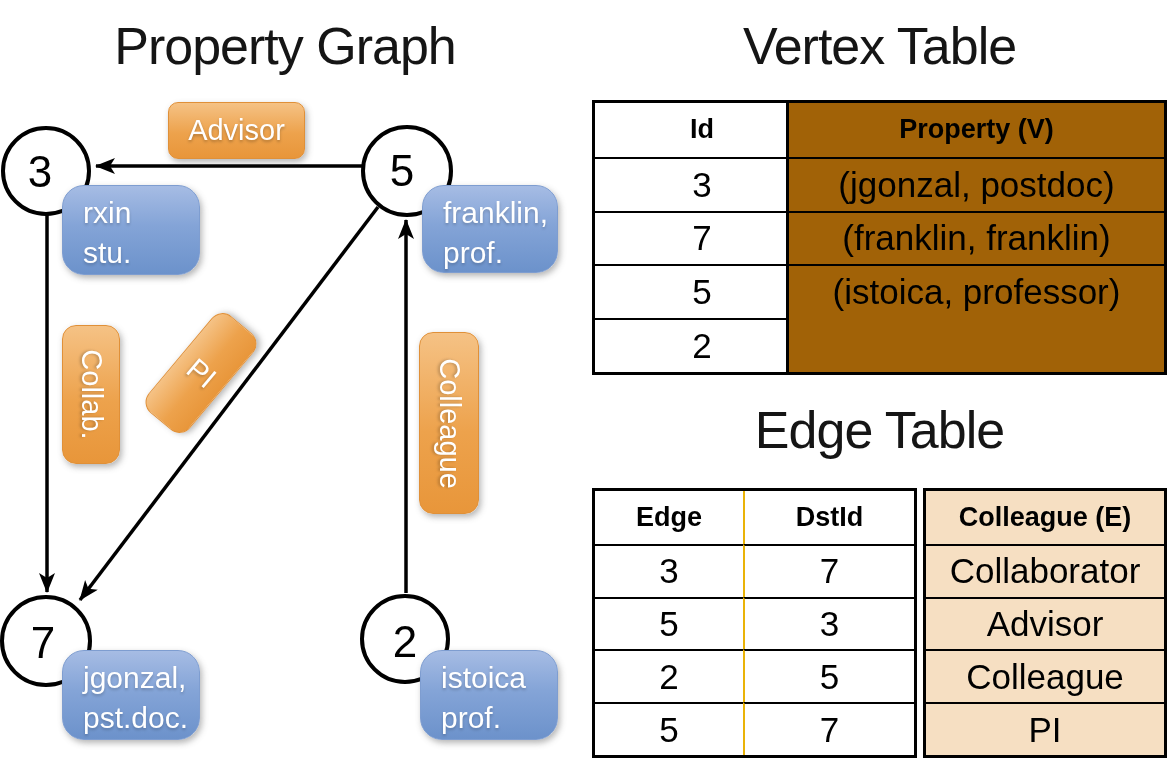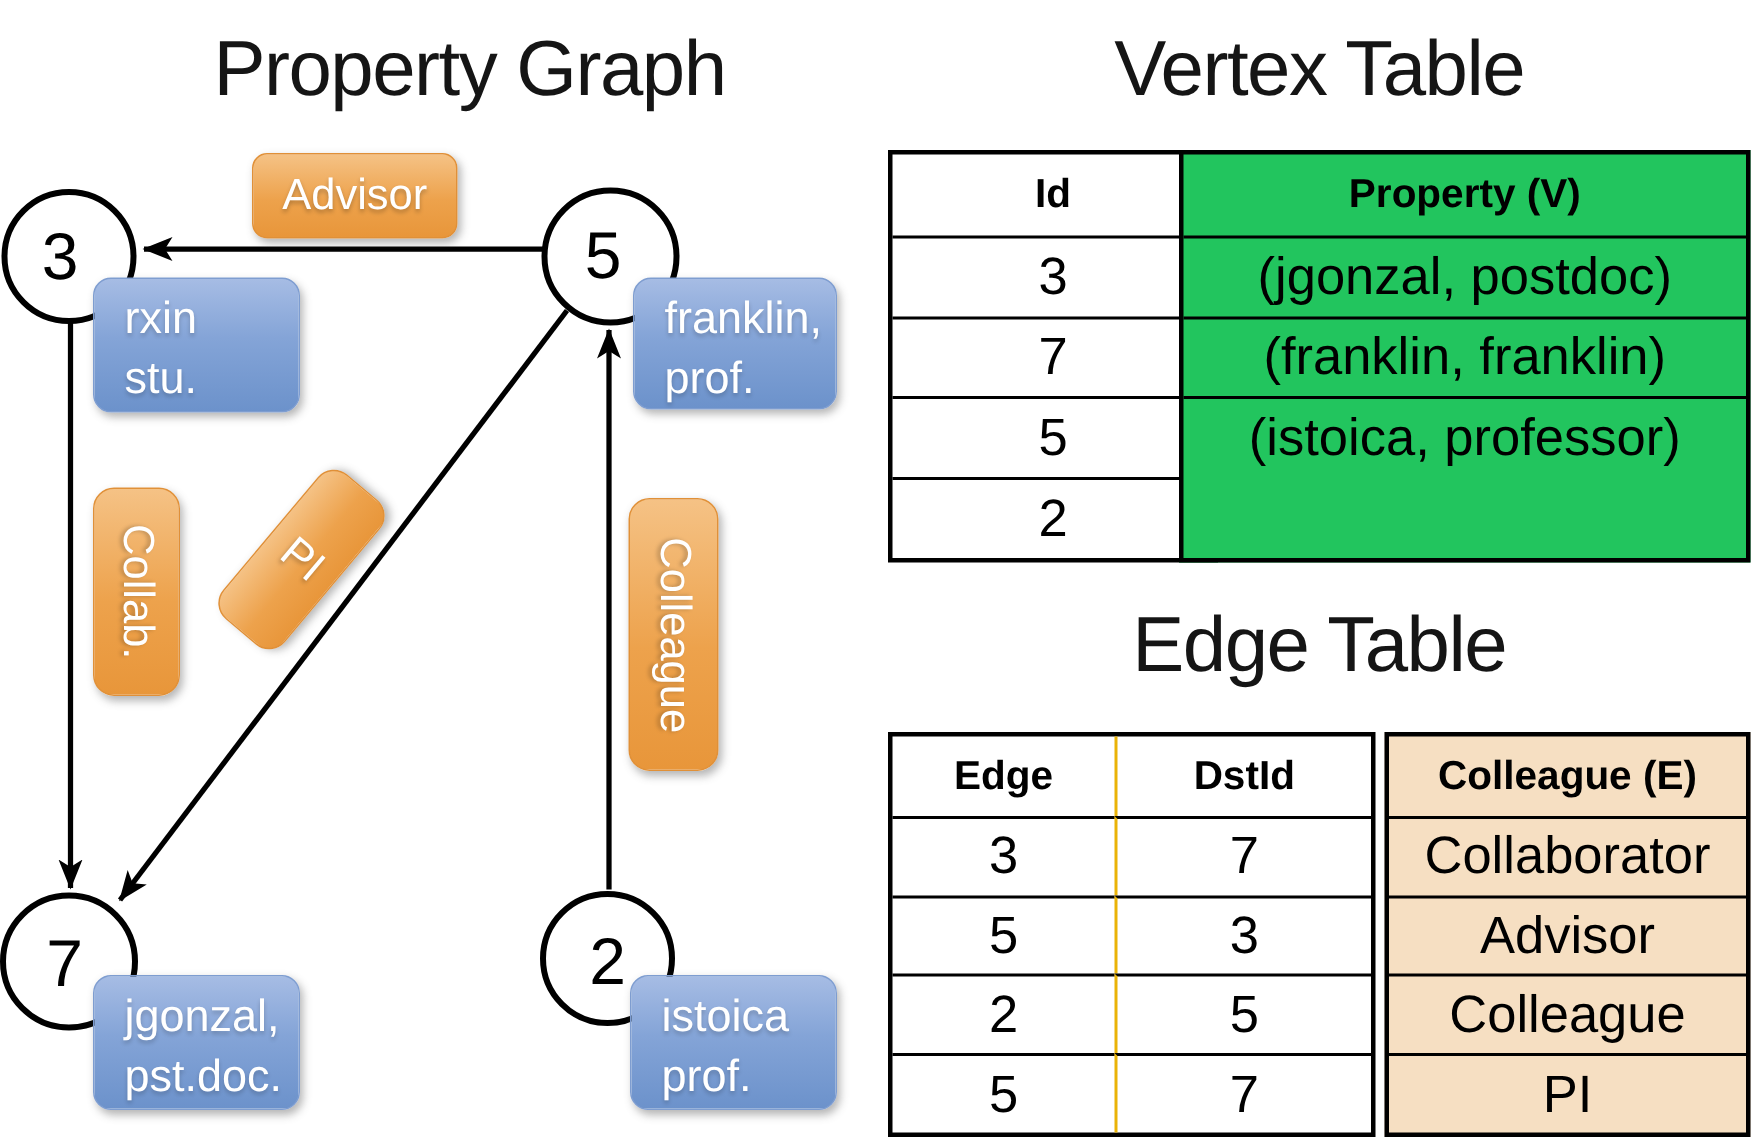--- a/index.html
+++ b/index.html
@@ -7,21 +7,21 @@
     position:relative; width:1170px; height:760px; overflow:hidden;
     background:#ffffff; font-family:"Liberation Sans", sans-serif; color:#000;
   }
   .title {
     position:absolute; text-align:center; font-size:52px; font-weight:300;
     letter-spacing:-1px; color:#151515; white-space:nowrap;
   }
   #title-graph  { left:0;   top:16;  width:570px; }
   #title-vertex { left:592px; top:16px;  width:575px; }
   #title-edge   { left:592px; top:400px; width:575px; }
-  #title-graph  { left:0; top:16px;padding-left:28px; }
+  #title-graph  { left:0; top:16px; }
 
   svg.canvas { position:absolute; left:0; top:0; }
 
   .node-num {
     position:absolute; width:80px; text-align:center; font-size:44px;
     font-weight:300; line-height:52px; color:#000;
   }
 
   
   .olabel {
@@ -32,41 +32,41 @@
   }
   .olabel .lbl { font-size:29px; text-shadow:0 2px 3px rgba(0,0,0,.25); white-space:nowrap; }
   .olabel .rot { transform:rotate(90deg); }
   #olabel-advisor   { left:168px; top:102px; width:135px; height:55px; border-radius:10px; }
   #olabel-collab    { left:62px;  top:325px; width:56px;  height:137px; border-radius:14px; }
   #olabel-colleague { left:419px; top:332px; width:58px;  height:180px; border-radius:14px; }
   #olabel-pi        { left:138px; top:346px; width:124px; height:52px;  border-radius:14px; transform:rotate(-50deg); }
 
   
   .vbox {
-    position:absolute; border-radius:12px; padding:7px 0 0 20px; box-sizing:border-box;
+    position:absolute; border-radius:22px; padding:7px 0 0 20px; box-sizing:border-box;
     background:linear-gradient(180deg,#a6bce4 0%,#84a4d7 45%,#6c92cb 100%);
     border:1px solid #7e9dd0; box-shadow:2px 3px 6px rgba(90,90,90,.45);
     color:#fff; font-size:30px; line-height:40px; text-shadow:0 2px 3px rgba(0,0,0,.2);
   }
   #vbox-rxin     { left:62px;  top:185px; width:138px; height:90px; }
   #vbox-franklin { left:422px; top:185px; width:136px; height:88px; }
   #vbox-jgonzal  { left:62px;  top:650px; width:138px; height:90px; }
   #vbox-istoica  { left:420px; top:650px; width:138px; height:90px; }
 
   
   .tbl { position:absolute; border:3px solid #000; box-sizing:border-box; display:grid; background:#fff; }
   .tbl .cell {
     display:flex; align-items:center; justify-content:center;
     font-size:35px; color:#000; overflow:hidden; white-space:nowrap;
   }
   .tbl .hdr { font-size:27px; font-weight:bold; }
   .tbl .bt  { border-top:2px solid #000; }
   .tbl .bl  { border-left:2px solid #eab308; }
   #vt-left  { left:592px; top:100px; width:220px; height:275px; grid-template-rows:repeat(5,1fr); }
-  #vt-right { left:786px; top:100px; width:381px; height:275px; grid-template-rows:repeat(5,1fr); background:#22c55e; }
+  #vt-right { left:786px; top:100px; width:381px; height:275px; grid-template-rows:repeat(5,1fr); background:#a16207; }
   #et-left  { left:592px; top:488px; width:325px; height:270px;
               grid-template-columns:148px 1fr; grid-template-rows:repeat(5,1fr); }
   #et-right { left:923px; top:488px; width:244px; height:270px; grid-template-rows:repeat(5,1fr); background:#f6dfc2; }
 </style>
 </head>
 <body>
 
 <div class="stage">
 
   <div class="title" id="title-graph">Property Graph</div>

